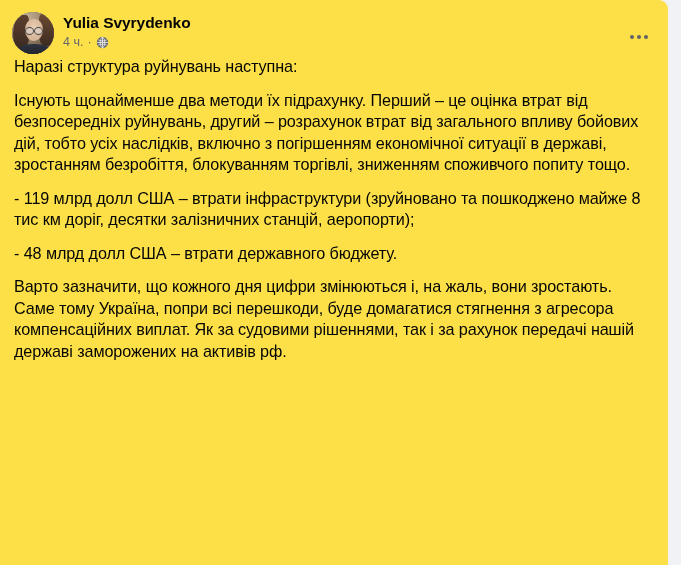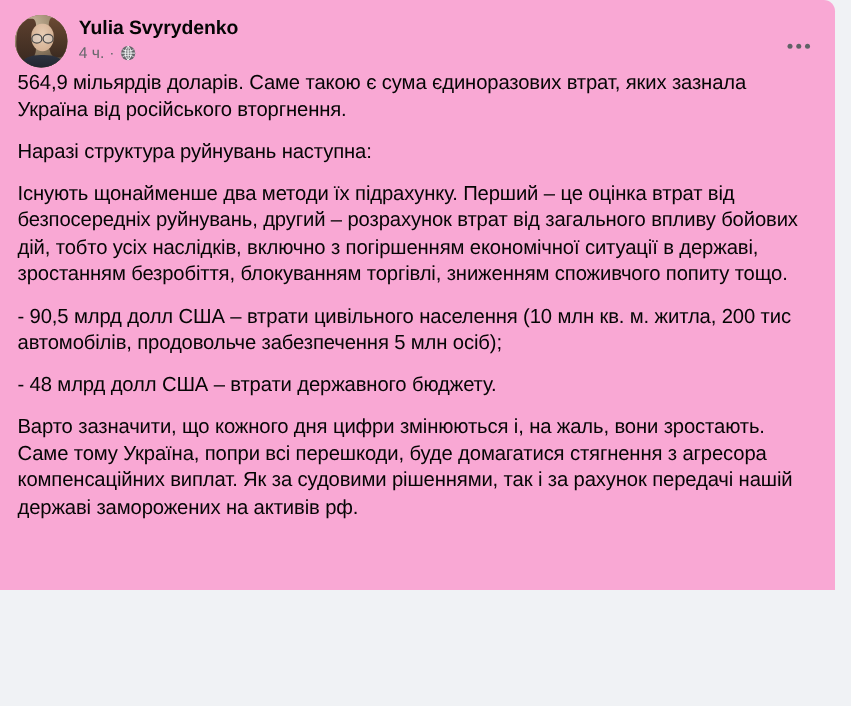--- a/index.html
+++ b/index.html
@@ -13,22 +13,22 @@
     font-family: "Liberation Sans", "DejaVu Sans", sans-serif;
     -webkit-font-smoothing: antialiased;
     overflow: hidden;
   }
 
   .post-card {
     position: absolute;
     left: 0;
     top: 0;
     width: 668px;
-    height: 472px;
-    background: #f9a8d4;
+    height: 565px;
+    background: #fde047;
     border-top-right-radius: 9px;
     box-sizing: border-box;
     overflow: hidden;
   }
 
   
   .post-header {
     display: flex;
     align-items: flex-start;
     padding: 12px 12px 0 12px;
@@ -206,22 +206,21 @@
     </div>
 
     <div class="more-btn">
       <span></span>
       <span></span>
       <span></span>
     </div>
   </div>
 
   <div class="post-body">
-    <p>564,9 мільярдів доларів. Саме такою є сума єдиноразових втрат, яких зазнала Україна від російського вторгнення.</p>
     <p>Наразі структура руйнувань наступна:</p>
     <p>Існують щонайменше два методи їх підрахунку. Перший – це оцінка втрат від безпосередніх руйнувань, другий – розрахунок втрат від загального впливу бойових дій, тобто усіх наслідків, включно з погіршенням економічної ситуації в державі, зростанням безробіття, блокуванням торгівлі, зниженням споживчого попиту тощо.</p>
-    <p>- 90,5 млрд долл США – втрати цивільного населення (10 млн кв. м. житла, 200 тис автомобілів, продовольче забезпечення 5 млн осіб);</p>
+    <p>- 119 млрд долл США – втрати інфраструктури (зруйновано та пошкоджено майже 8 тис км доріг, десятки залізничних станцій, аеропорти);</p>
     <p>- 48 млрд долл США – втрати державного бюджету.</p>
     <p>Варто зазначити, що кожного дня цифри змінюються і, на жаль, вони зростають. Саме тому Україна, попри всі перешкоди, буде домагатися стягнення з агресора компенсаційних виплат. Як за судовими рішеннями, так і за рахунок передачі нашій державі заморожених на активів рф.</p>
 
   </div>
 
 </div>
 
 </body></html>

